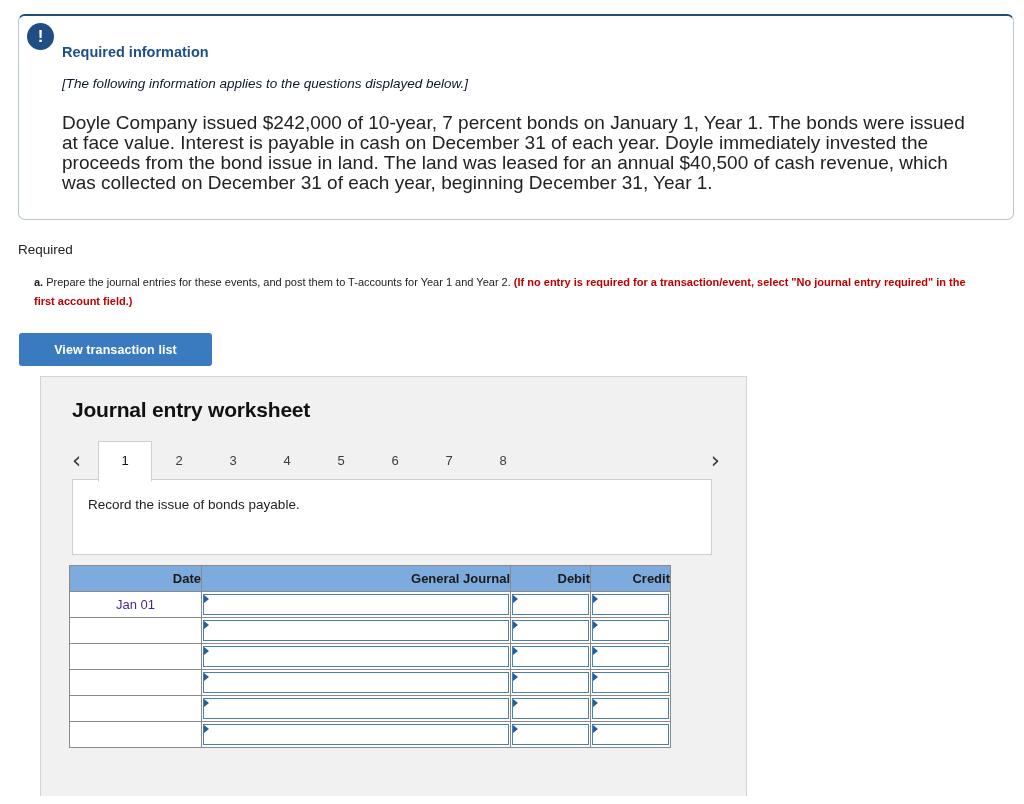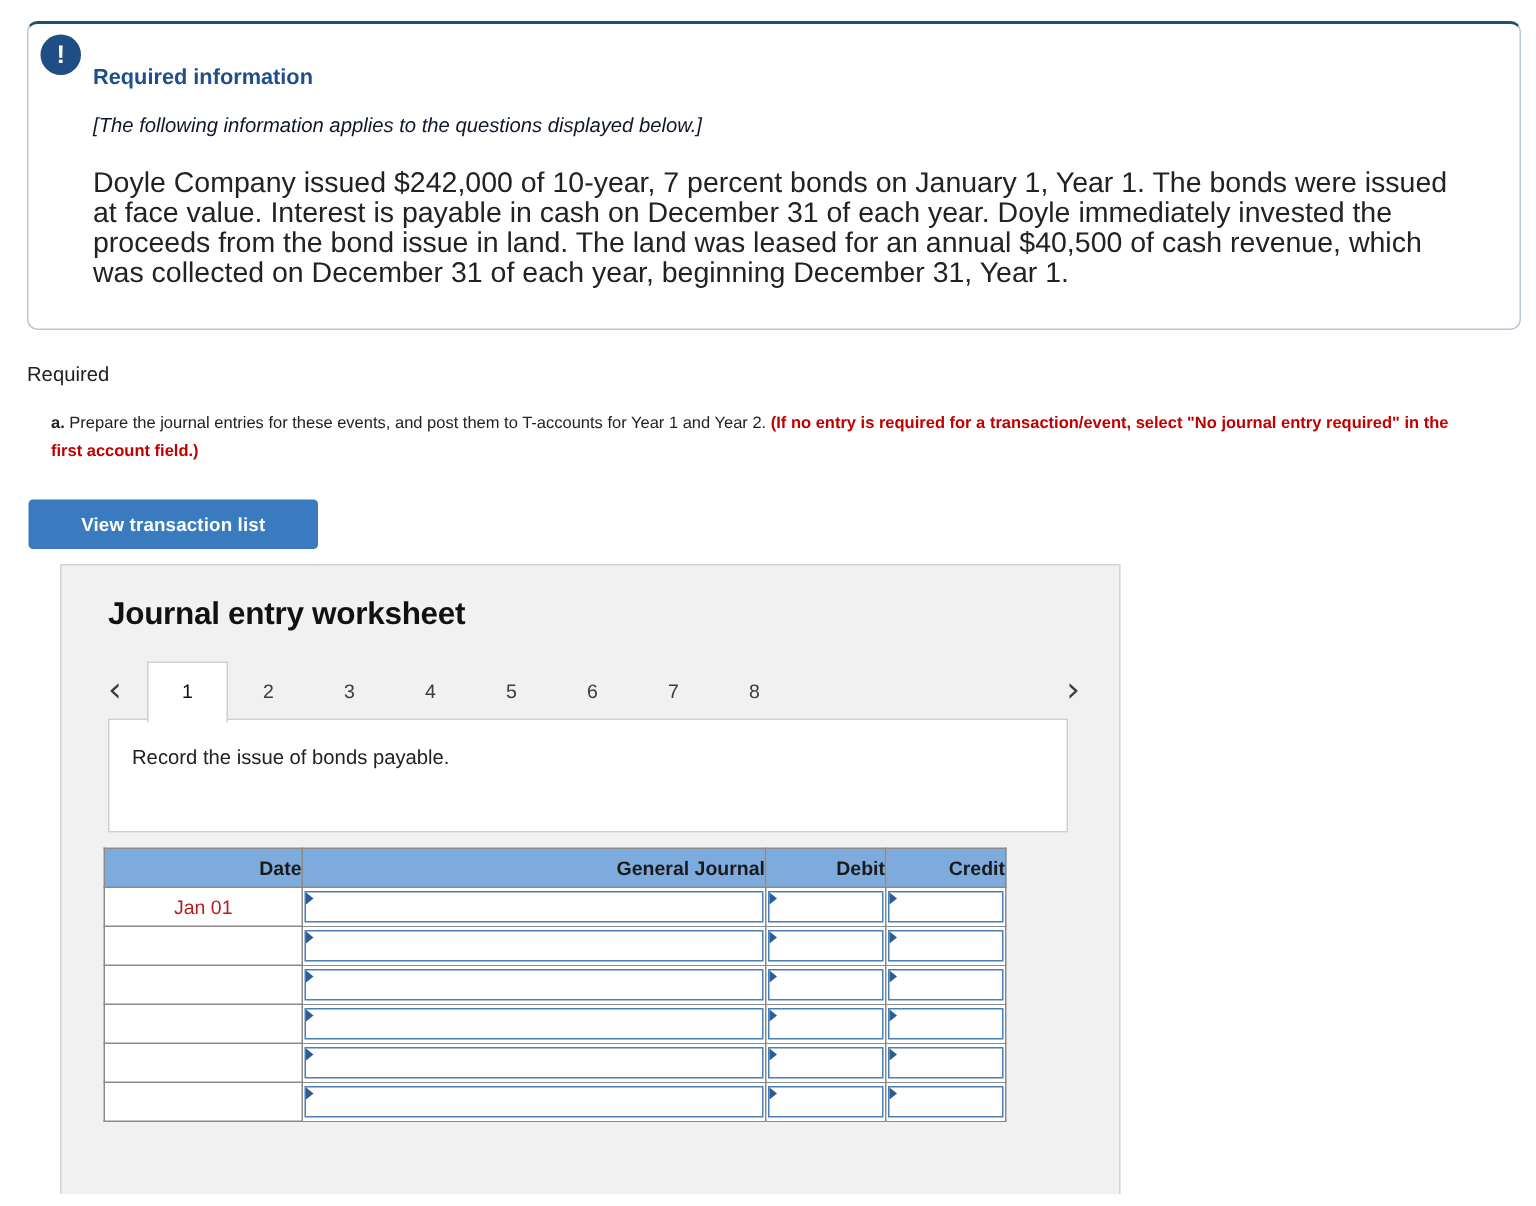--- a/index.html
+++ b/index.html
@@ -229,21 +229,21 @@
   table#journal-table td {
     border: 1px solid #8a8a8a;
     height: 25px;
     padding: 0;
     background: #ffffff;
     vertical-align: middle;
   }
   td.date-cell {
     text-align: center;
     font-size: 13px;
-    color: #b91c1c;
+    color: #4c1d95;
     padding-right: 8px;
   }
   td.input-cell {
     position: relative;
     padding: 0;
     border: 1px solid #8a8a8a;
   }
   .cell-input {
     display: block;
     width: calc(100% - 2px);

